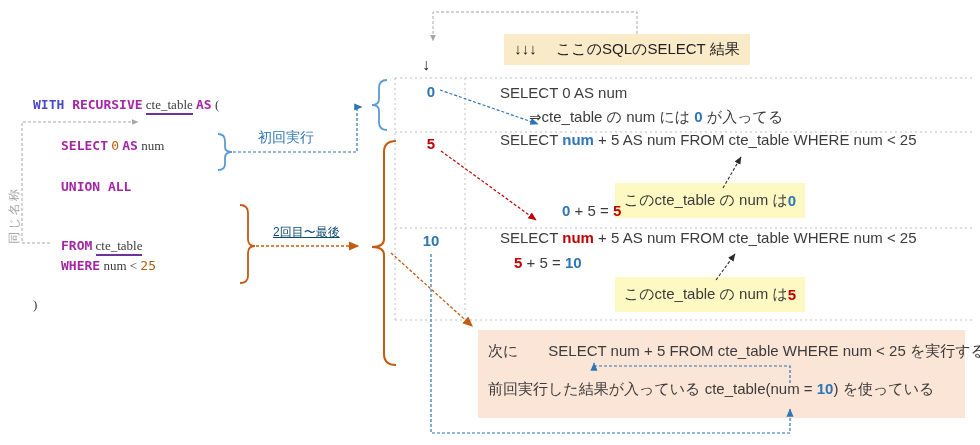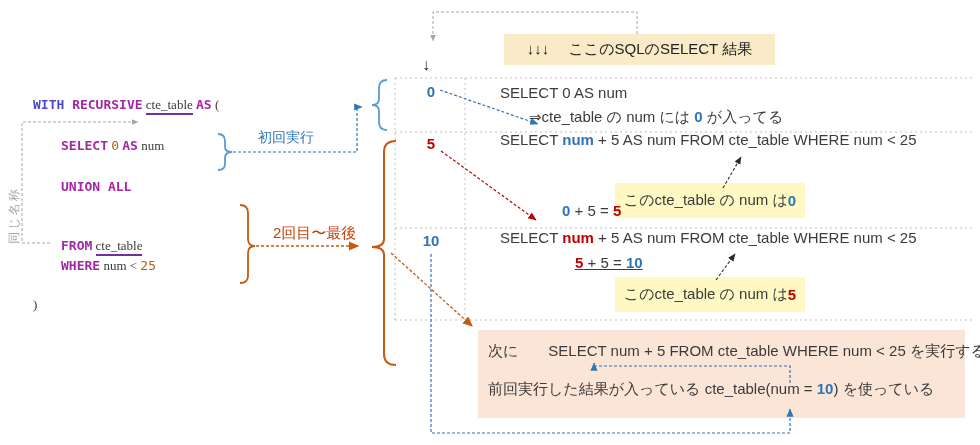--- a/index.html
+++ b/index.html
@@ -17,33 +17,33 @@
   .tk-num{color:#B05E10;}
   .tk-id{color:#3B3B3B;font-family:Liberation Serif, serif;}
   .tk-u{border-bottom:2px solid #7030A0;padding-bottom:1px;}
   .tk-plain{color:#3B3B3B;}
   .tk-b-blue{color:#2E75B6;font-weight:bold;}
   .tk-b-red{color:#C00000;font-weight:bold;}
   .same-name{left:-21px;top:207px;width:70px;text-align:center;
              transform:rotate(-90deg);color:#a6a6a6;font-size:12px;letter-spacing:2px;z-index:2;}
   
   .lbl-first{left:258px;top:129px;color:#2E75B6;font-size:14px;z-index:2;}
-  .lbl-repeat{left:273px;top:224px;color:#c2410c;font-size:15px;z-index:2;}
+  .lbl-repeat{left:273px;top:224px;color:#0c4a6e;font-size:12px;z-index:2;text-decoration:underline;}
   
   .pointer-down{left:422px;top:56px;font-size:16px;color:#222;z-index:2;}
-  .hdr-box{left:504px;top:34px;width:271px;height:31px;background:#FAEBC8;z-index:1;
+  .hdr-box{left:504px;top:34px;width:246px;height:31px;background:#FAEBC8;z-index:1;
            display:flex;align-items:center;justify-content:center;font-size:15px;color:#222;}
   .rowval{width:66px;text-align:center;font-size:15px;font-weight:bold;z-index:2;}
   .rv0{left:398px;top:83px;color:#2E75B6;}
   .rv1{left:398px;top:135px;color:#C00000;}
   .rv2{left:398px;top:232px;color:#2E75B6;}
   .rtext{font-size:15px;z-index:2;color:#3b3b3b;}
   .r0l1{left:500px;top:84px;}  .r0l2{left:519px;top:108px;margin-left:10px;}
   .r1l1{left:500px;top:131px;} .r1l2{left:562px;top:155px;margin-top:47px;}
-  .r2l1{left:500px;top:229px;} .r2l2{left:575px;top:254px;text-decoration:underline;}
+  .r2l1{left:500px;top:229px;} .r2l2{left:514px;top:254px;}
   
   .callout{position:absolute;background:#fef9c3;z-index:1;display:flex;align-items:center;
            justify-content:center;font-size:15px;white-space:nowrap;}
   .co1{left:615px;top:183px;width:190px;height:35px;}
   .co2{left:615px;top:277px;width:190px;height:35px;}
   .bottom-box{left:478px;top:330px;width:487px;height:88px;background:#FBE5D6;z-index:1;}
   .bn1{left:488px;top:342px;font-size:15px;z-index:2;}
   .bn2{left:488px;top:380px;font-size:15px;z-index:2;}
   
   .overlay{position:absolute;left:0;top:0;z-index:3;pointer-events:none;}

